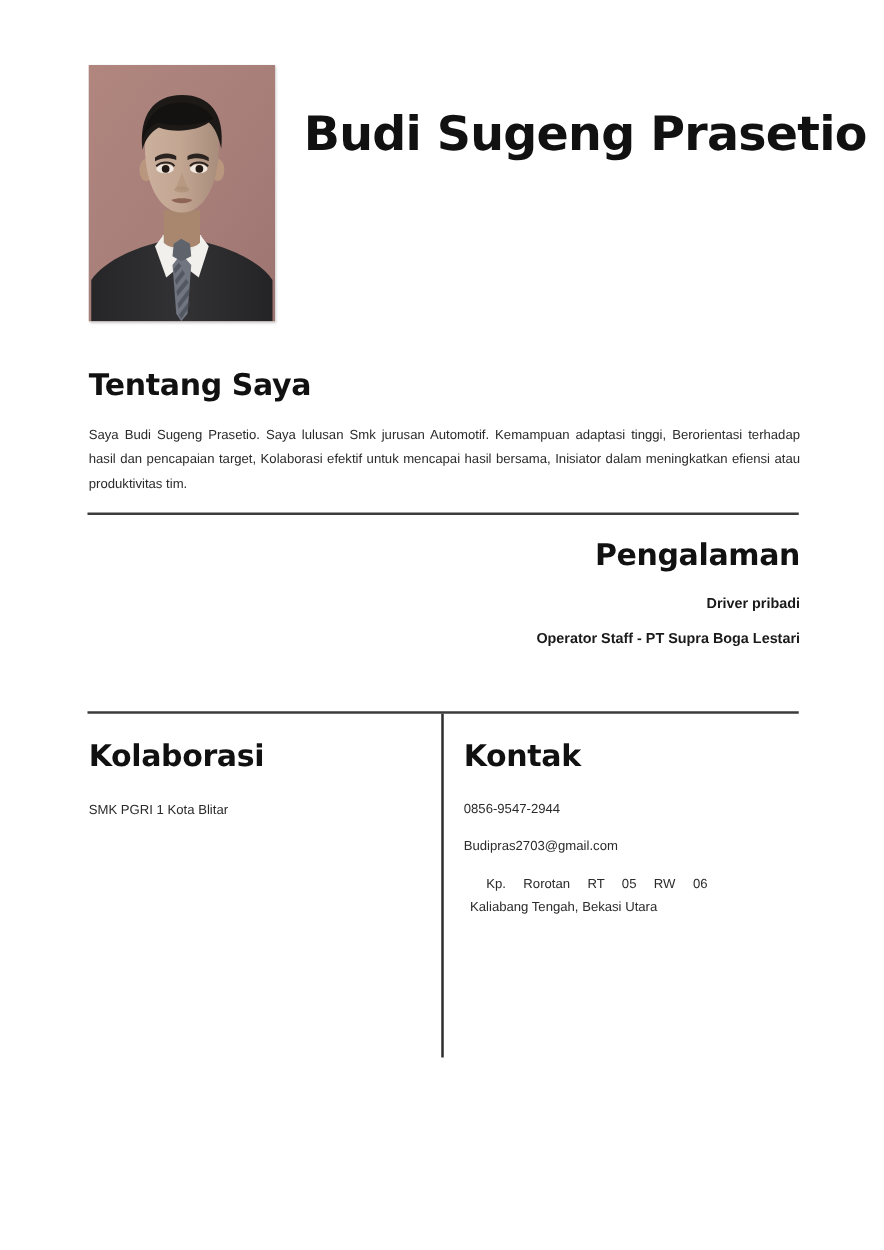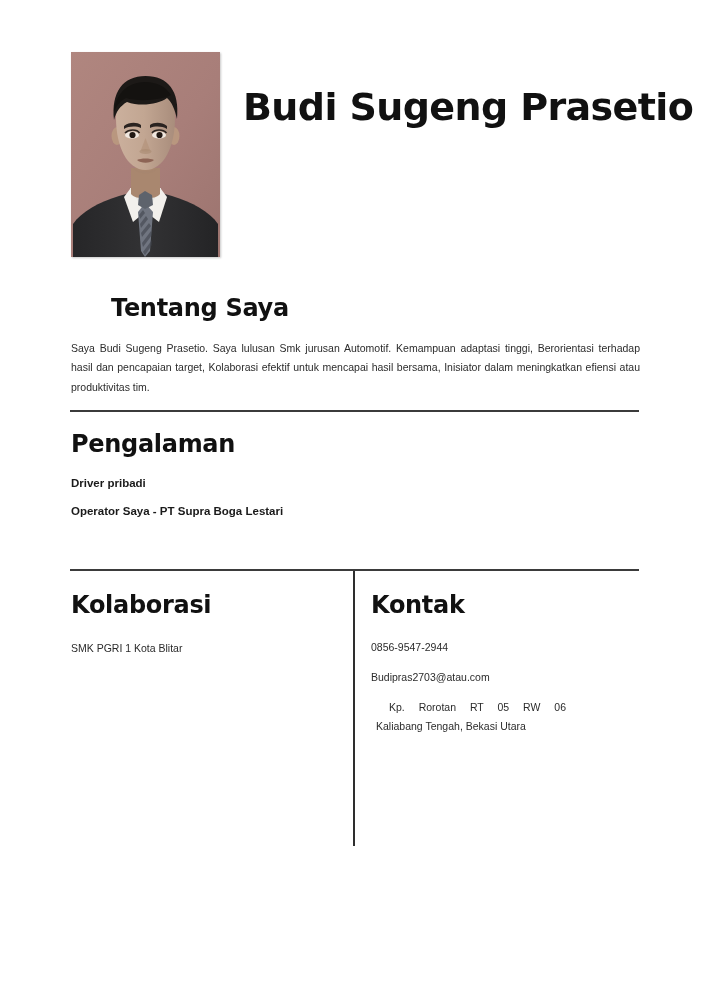--- a/index.html
+++ b/index.html
@@ -72,21 +72,21 @@
     line-height: 1.2;
   }
 
   
   .about {
     position: absolute;
     left: 71px;
     top: 294px;
     width: 569px;
   }
-  .about .sec-heading { margin-bottom: 16px; margin-left: 40px; }
+  .about .sec-heading { margin-bottom: 16px; }
   .about-paragraph {
     text-align: justify;
     text-justify: inter-word;
     font-size: 10.5px;
     line-height: 1.85;
     color: #2b2b2b;
   }
 
   
   .rule {
@@ -107,20 +107,21 @@
     height: 275px;
     border-left: 2px solid #2e2e2e;
   }
 
   
   .experience {
     position: absolute;
     left: 71px;
     top: 430px;
     width: 569px;
+    text-align: right;
   }
   .experience .sec-heading { margin-bottom: 18px; }
   .exp-item {
     font-family: "Liberation Sans", sans-serif;
     font-size: 11.5px;
     font-weight: 700;
     color: #1a1a1a;
     line-height: 1.2;
     margin-bottom: 14px;
   }
@@ -253,34 +254,34 @@
   <section class="about">
     <h2 class="sec-heading">Tentang Saya</h2>
     <p class="about-paragraph">Saya Budi Sugeng Prasetio. Saya lulusan Smk jurusan Automotif. Kemampuan adaptasi tinggi, Berorientasi terhadap hasil dan pencapaian target, Kolaborasi efektif untuk mencapai hasil bersama, Inisiator dalam meningkatkan efiensi atau produktivitas tim.</p>
   </section>
 
   <div class="rule rule-1"></div>
 
   <section class="experience">
     <h2 class="sec-heading">Pengalaman</h2>
     <div class="exp-item">Driver pribadi</div>
-    <div class="exp-item">Operator Saya - PT Supra Boga Lestari</div>
+    <div class="exp-item">Operator Staff - PT Supra Boga Lestari</div>
   </section>
 
   <div class="rule rule-2"></div>
   <div class="vrule"></div>
 
   <section class="col-education">
     <h2 class="sec-heading">Kolaborasi</h2>
     <div class="edu-item">SMK PGRI 1 Kota Blitar</div>
   </section>
 
   <section class="col-contact">
     <h2 class="sec-heading">Kontak</h2>
     <div class="contact-line">0856-9547-2944</div>
-    <div class="contact-line">Budipras2703@atau.com</div>
+    <div class="contact-line">Budipras2703@gmail.com</div>
     <div class="contact-address">
       <span class="addr-line-1">Kp. Rorotan RT 05 RW 06</span>
       <span class="addr-line-2">Kaliabang Tengah, Bekasi Utara</span>
     </div>
   </section>
 
 </div>
 
 </body></html>

